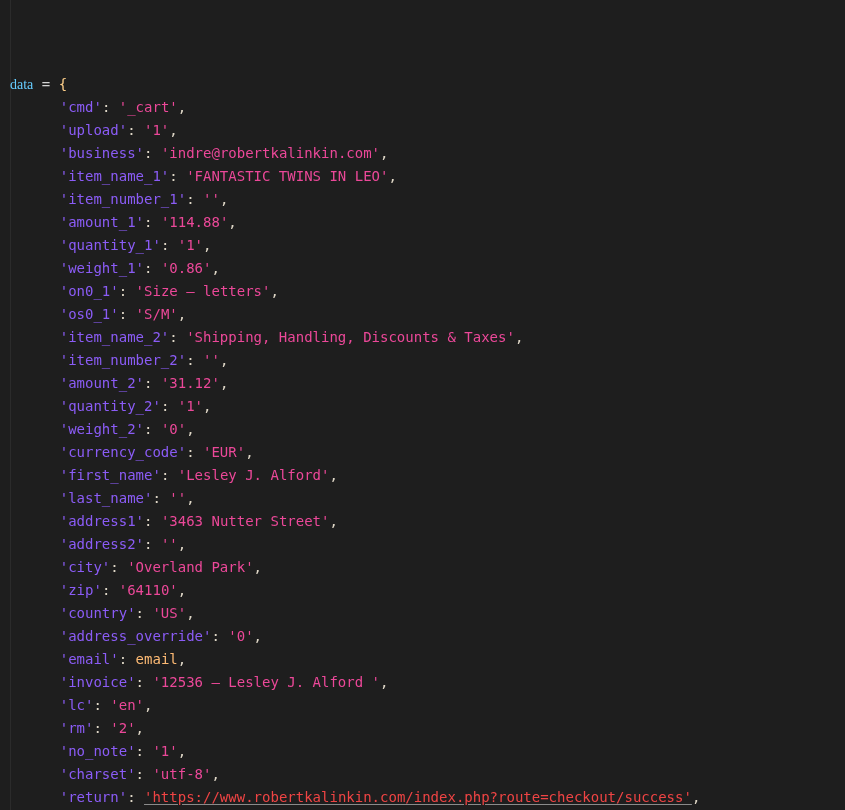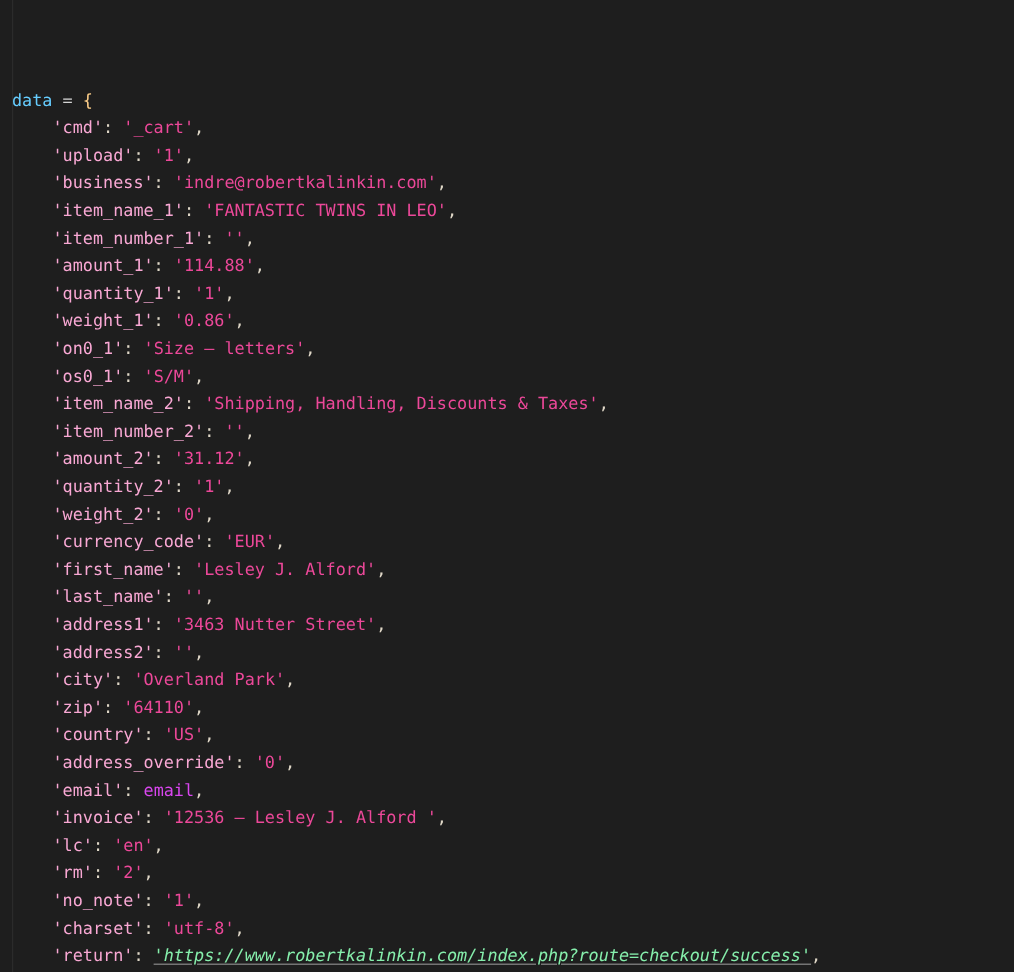--- a/index.html
+++ b/index.html
@@ -33,28 +33,28 @@
   .code {
     position: relative;
   }
   .row {
     height: 23px;
   }
   .indent {
     display: inline-block;
   }
   
-  .vname  { color: #66cdff; }      
+  .vname  { color: #66cdff; font-family: Liberation Serif, serif; }      
   .eq     { color: #d4d4d4; }
   .brace  { color: #ffd08a; font-weight: 500; }
   .punct  { color: #e0d8c8; }
-  .key    { color: #f9a8d4; }      
+  .key    { color: #8b5cf6; margin-left: 16px; }      
   .str    { color: #ec4899; }      
-  .emailv { color: #d946ef; }      
-  .url    { color: #86efac; text-decoration: underline; text-decoration-color: #8a8a8a; text-underline-offset: 2px; font-style: italic; }
+  .emailv { color: #fdba74; }      
+  .url    { color: #ef4444; text-decoration: underline; text-decoration-color: #8a8a8a; text-underline-offset: 2px; }
 </style>
 </head>
 <body>
 
 <div class="editor">
   <div class="guide" style="left:10px;"></div>
   <div class="code" id="code"><div class="row"><span class="vname">data</span><span class="eq"> = </span><span class="brace">{</span></div><div class="row"><span class="indent">    </span><span class="key">'cmd'</span><span class="punct">: </span><span class="str">'_cart'</span><span class="punct">,</span></div><div class="row"><span class="indent">    </span><span class="key">'upload'</span><span class="punct">: </span><span class="str">'1'</span><span class="punct">,</span></div><div class="row"><span class="indent">    </span><span class="key">'business'</span><span class="punct">: </span><span class="str">'indre@robertkalinkin.com'</span><span class="punct">,</span></div><div class="row"><span class="indent">    </span><span class="key">'item_name_1'</span><span class="punct">: </span><span class="str">'FANTASTIC TWINS IN LEO'</span><span class="punct">,</span></div><div class="row"><span class="indent">    </span><span class="key">'item_number_1'</span><span class="punct">: </span><span class="str">''</span><span class="punct">,</span></div><div class="row"><span class="indent">    </span><span class="key">'amount_1'</span><span class="punct">: </span><span class="str">'114.88'</span><span class="punct">,</span></div><div class="row"><span class="indent">    </span><span class="key">'quantity_1'</span><span class="punct">: </span><span class="str">'1'</span><span class="punct">,</span></div><div class="row"><span class="indent">    </span><span class="key">'weight_1'</span><span class="punct">: </span><span class="str">'0.86'</span><span class="punct">,</span></div><div class="row"><span class="indent">    </span><span class="key">'on0_1'</span><span class="punct">: </span><span class="str">'Size – letters'</span><span class="punct">,</span></div><div class="row"><span class="indent">    </span><span class="key">'os0_1'</span><span class="punct">: </span><span class="str">'S/M'</span><span class="punct">,</span></div><div class="row"><span class="indent">    </span><span class="key">'item_name_2'</span><span class="punct">: </span><span class="str">'Shipping, Handling, Discounts &amp; Taxes'</span><span class="punct">,</span></div><div class="row"><span class="indent">    </span><span class="key">'item_number_2'</span><span class="punct">: </span><span class="str">''</span><span class="punct">,</span></div><div class="row"><span class="indent">    </span><span class="key">'amount_2'</span><span class="punct">: </span><span class="str">'31.12'</span><span class="punct">,</span></div><div class="row"><span class="indent">    </span><span class="key">'quantity_2'</span><span class="punct">: </span><span class="str">'1'</span><span class="punct">,</span></div><div class="row"><span class="indent">    </span><span class="key">'weight_2'</span><span class="punct">: </span><span class="str">'0'</span><span class="punct">,</span></div><div class="row"><span class="indent">    </span><span class="key">'currency_code'</span><span class="punct">: </span><span class="str">'EUR'</span><span class="punct">,</span></div><div class="row"><span class="indent">    </span><span class="key">'first_name'</span><span class="punct">: </span><span class="str">'Lesley J. Alford'</span><span class="punct">,</span></div><div class="row"><span class="indent">    </span><span class="key">'last_name'</span><span class="punct">: </span><span class="str">''</span><span class="punct">,</span></div><div class="row"><span class="indent">    </span><span class="key">'address1'</span><span class="punct">: </span><span class="str">'3463 Nutter Street'</span><span class="punct">,</span></div><div class="row"><span class="indent">    </span><span class="key">'address2'</span><span class="punct">: </span><span class="str">''</span><span class="punct">,</span></div><div class="row"><span class="indent">    </span><span class="key">'city'</span><span class="punct">: </span><span class="str">'Overland Park'</span><span class="punct">,</span></div><div class="row"><span class="indent">    </span><span class="key">'zip'</span><span class="punct">: </span><span class="str">'64110'</span><span class="punct">,</span></div><div class="row"><span class="indent">    </span><span class="key">'country'</span><span class="punct">: </span><span class="str">'US'</span><span class="punct">,</span></div><div class="row"><span class="indent">    </span><span class="key">'address_override'</span><span class="punct">: </span><span class="str">'0'</span><span class="punct">,</span></div><div class="row"><span class="indent">    </span><span class="key">'email'</span><span class="punct">: </span><span class="emailv">email</span><span class="punct">,</span></div><div class="row"><span class="indent">    </span><span class="key">'invoice'</span><span class="punct">: </span><span class="str">'12536 – Lesley J. Alford '</span><span class="punct">,</span></div><div class="row"><span class="indent">    </span><span class="key">'lc'</span><span class="punct">: </span><span class="str">'en'</span><span class="punct">,</span></div><div class="row"><span class="indent">    </span><span class="key">'rm'</span><span class="punct">: </span><span class="str">'2'</span><span class="punct">,</span></div><div class="row"><span class="indent">    </span><span class="key">'no_note'</span><span class="punct">: </span><span class="str">'1'</span><span class="punct">,</span></div><div class="row"><span class="indent">    </span><span class="key">'charset'</span><span class="punct">: </span><span class="str">'utf-8'</span><span class="punct">,</span></div><div class="row"><span class="indent">    </span><span class="key">'return'</span><span class="punct">: </span><span class="url">'https://www.robertkalinkin.com/index.php?route=checkout/success'</span><span class="punct">,</span></div><div class="row"><span class="indent">    </span></div></div>
 </div>
 
 </body></html>

